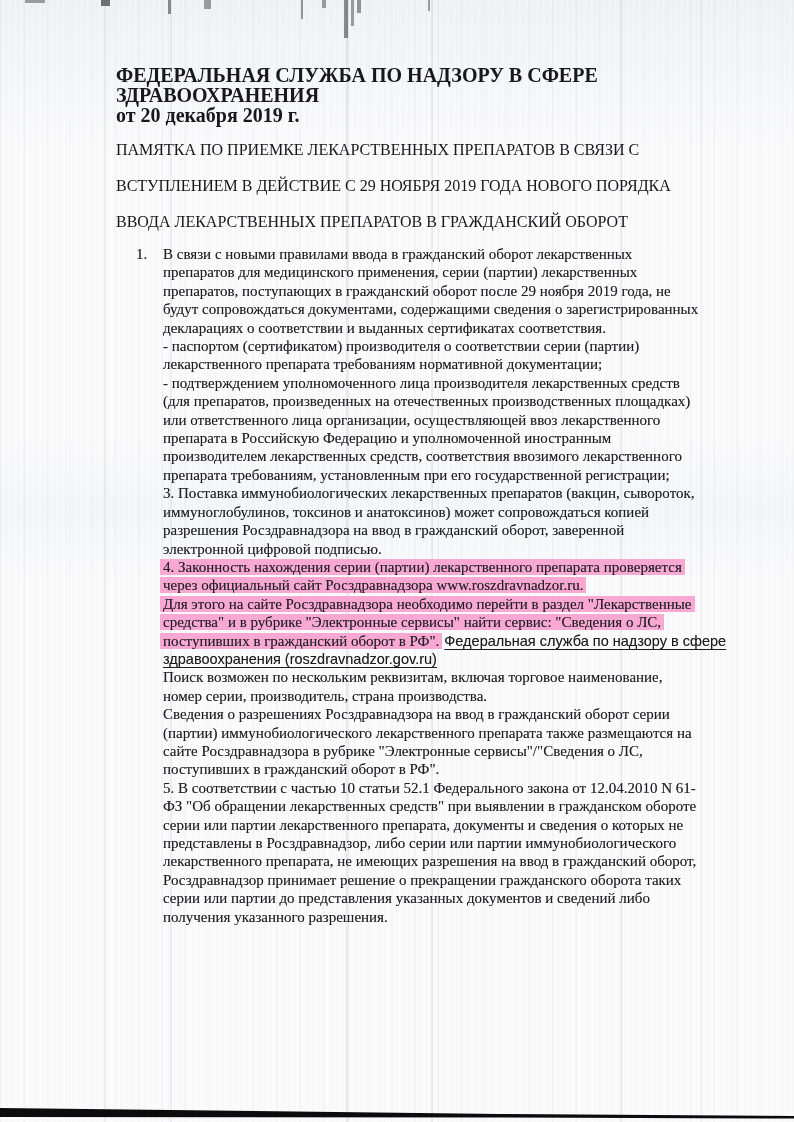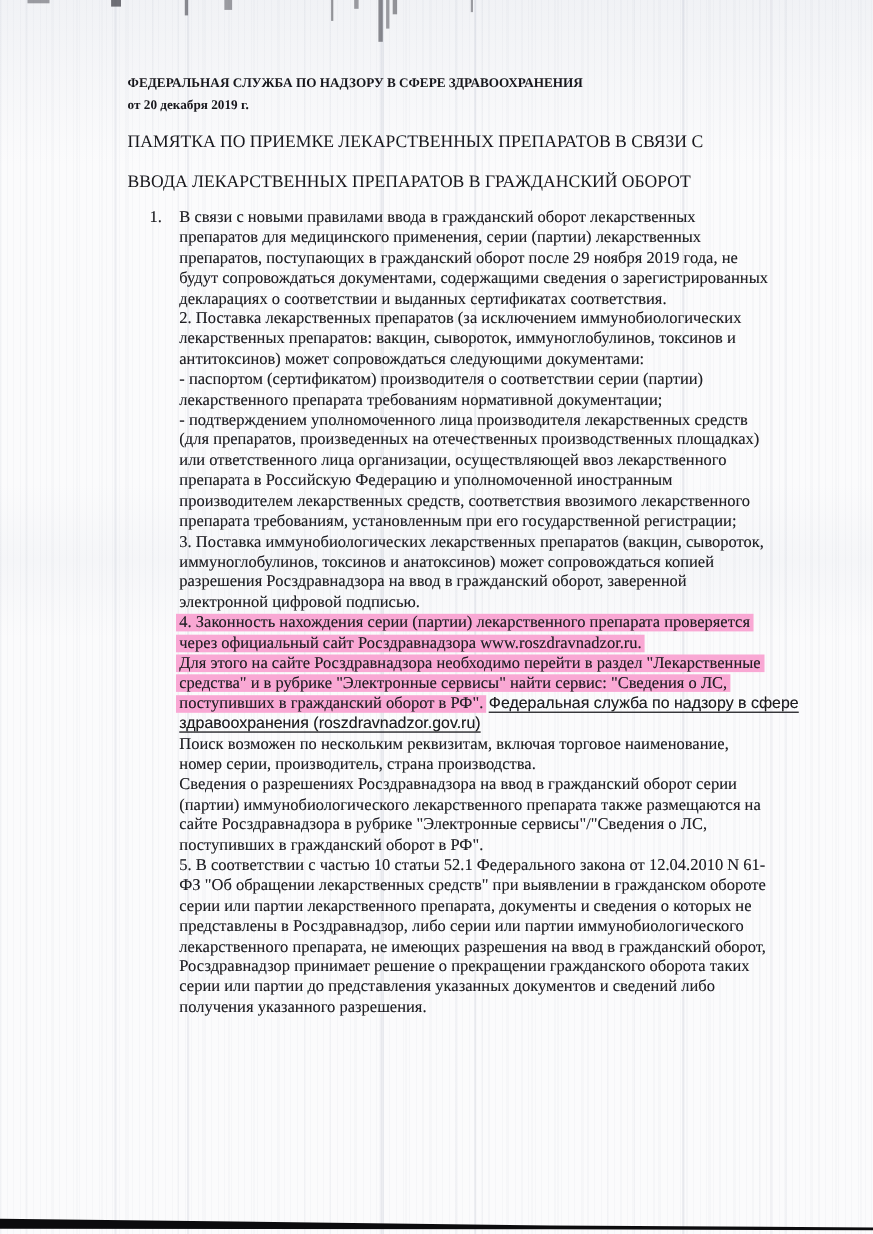--- a/index.html
+++ b/index.html
@@ -24,21 +24,21 @@
   }
   .wash-top{position:absolute;top:0;left:0;right:0;height:150px;pointer-events:none;
     background:linear-gradient(180deg, rgba(188,196,210,.16), rgba(188,196,210,0));}
   .wash-mid{position:absolute;top:440px;left:0;right:0;height:140px;pointer-events:none;
     background:linear-gradient(180deg, rgba(192,200,214,0), rgba(192,200,214,.10), rgba(192,200,214,0));}
   .streak-line{position:absolute;top:0;bottom:0;width:2px;background:rgba(110,120,145,.10);pointer-events:none;}
   .smudge{position:absolute;background:#43434b;pointer-events:none;}
   .bottom-edge{position:absolute;left:0;bottom:0;width:794px;height:22px;pointer-events:none;}
   
   .content{position:absolute;left:116px;top:65px;width:660px;}
-  .doc-header{font-weight:bold;font-size:12px;line-height:20px;color:#17171c;}
+  .doc-header{font-weight:bold;font-size:20px;line-height:20px;color:#17171c;}
   .doc-title{margin:15px 0 0 0;font-weight:normal;font-size:16px;color:#17171c;}
   .title-line{line-height:20px;margin-bottom:16px;}
   .memo-body{
     margin-left:47px;          
     width:612px;
     font-size:15px;
     line-height:18.4px;
     margin-top:-3px;
     text-shadow:0 0 .6px rgba(25,25,35,.45);
   }
@@ -94,35 +94,33 @@
 
   <div class="content">
 
     <div class="doc-header">
       <div>ФЕДЕРАЛЬНАЯ СЛУЖБА ПО НАДЗОРУ В СФЕРЕ ЗДРАВООХРАНЕНИЯ</div>
       <div>от 20 декабря 2019 г.</div>
     </div>
 
     <div class="doc-title">
       <div class="title-line">ПАМЯТКА ПО ПРИЕМКЕ ЛЕКАРСТВЕННЫХ ПРЕПАРАТОВ В СВЯЗИ С</div>
+      <div class="title-line">ВСТУПЛЕНИЕМ В ДЕЙСТВИЕ С 29 НОЯБРЯ 2019 ГОДА НОВОГО ПОРЯДКА</div>
       <div class="title-line">ВВОДА ЛЕКАРСТВЕННЫХ ПРЕПАРАТОВ В ГРАЖДАНСКИЙ ОБОРОТ</div>
     </div>
 
     <div class="memo-body">
       <div class="numbered">
         <span class="list-num">1.</span>
         <p>В связи с новыми правилами ввода в гражданский оборот лекарственных
 препаратов для медицинского применения, серии (партии) лекарственных
 препаратов, поступающих в гражданский оборот после 29 ноября 2019 года, не
 будут сопровождаться документами, содержащими сведения о зарегистрированных
 декларациях о соответствии и выданных сертификатах соответствия.</p>
       </div>
-      <p>2. Поставка лекарственных препаратов (за исключением иммунобиологических
-лекарственных препаратов: вакцин, сывороток, иммуноглобулинов, токсинов и
-антитоксинов) может сопровождаться следующими документами:</p>
       <p>- паспортом (сертификатом) производителя о соответствии серии (партии)
 лекарственного препарата требованиям нормативной документации;</p>
       <p>- подтверждением уполномоченного лица производителя лекарственных средств
 (для препаратов, произведенных на отечественных производственных площадках)
 или ответственного лица организации, осуществляющей ввоз лекарственного
 препарата в Российскую Федерацию и уполномоченной иностранным
 производителем лекарственных средств, соответствия ввозимого лекарственного
 препарата требованиям, установленным при его государственной регистрации;</p>
       <p>3. Поставка иммунобиологических лекарственных препаратов (вакцин, сывороток,
 иммуноглобулинов, токсинов и анатоксинов) может сопровождаться копией

